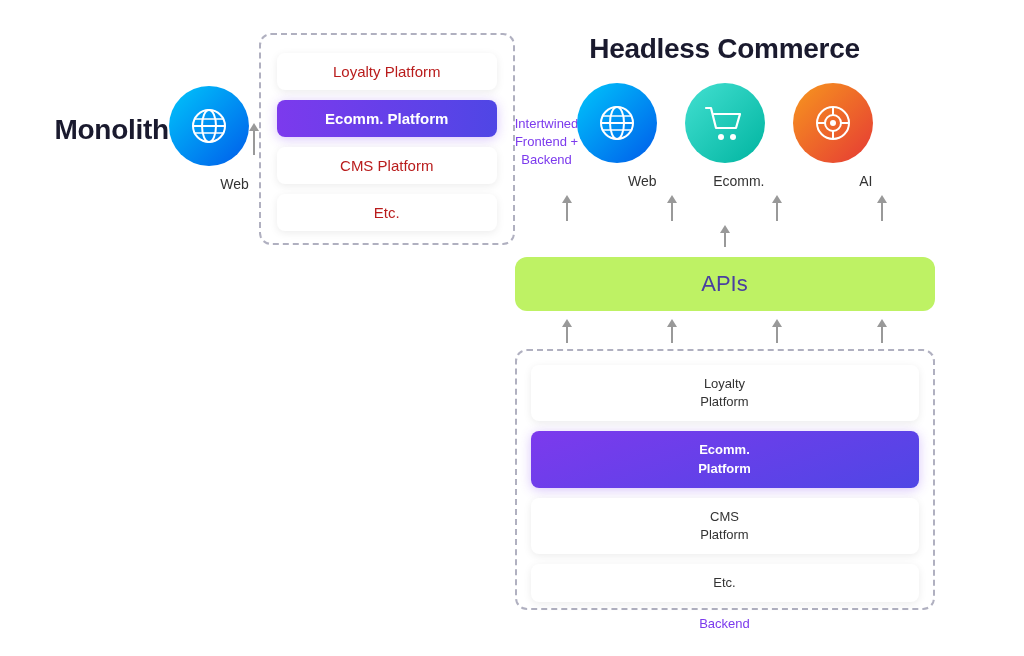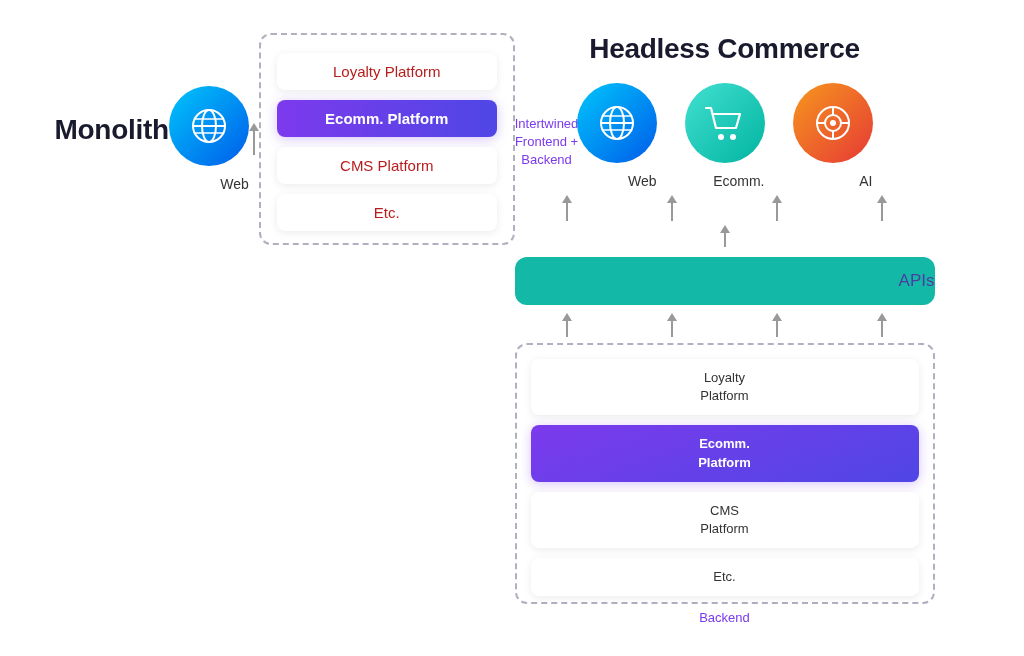--- a/index.html
+++ b/index.html
@@ -153,26 +153,26 @@
       border-radius: 12px;
       width: 420px;
       padding: 14px 0;
       text-align: center;
       font-size: 17px;
       color: #4a3fa0;
       font-weight: 500;
       margin: 2px 0;
     }
     .apis-bar {
-      background: #14b8a6;
+      background: #bef264;
       border-radius: 12px;
       width: 420px;
       padding: 14px 0;
-      text-align: right;
-      font-size: 17px;
+      text-align: center;
+      font-size: 22px;
       color: #4a3fa0;
       font-weight: 500;
       margin: 8px 0 4px 0;
     }
     .arrow-up-single {
       display: flex;
       flex-direction: column;
       align-items: center;
     }
     

